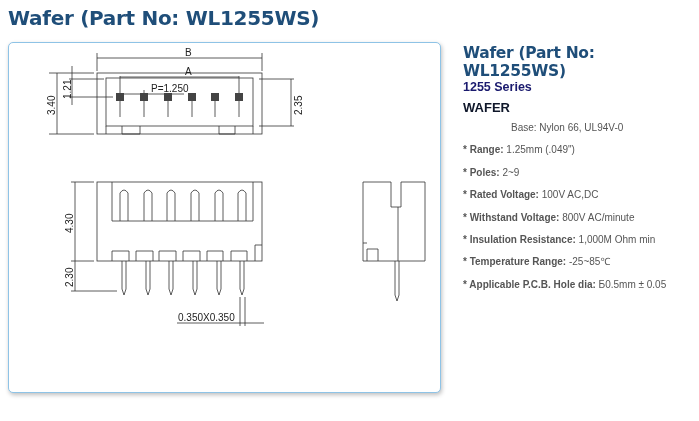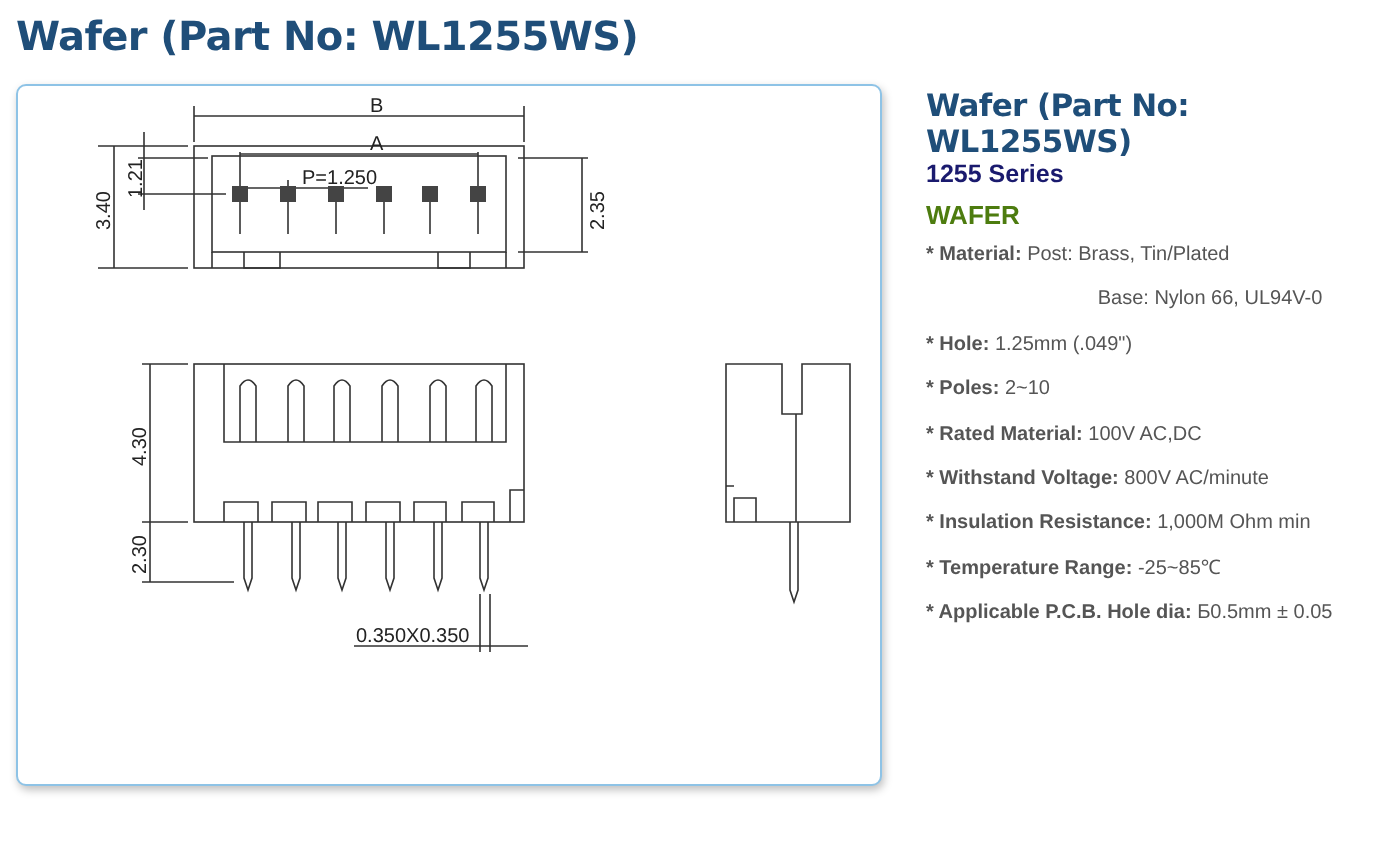--- a/index.html
+++ b/index.html
@@ -3,24 +3,24 @@
 <meta charset="utf-8">
 <style>
   html, body { margin:0; padding:0; background:#ffffff; }
   body { width:699px; height:421px; position:relative; overflow:hidden; font-family:"Liberation Sans", sans-serif; }
   .page-title { position:absolute; left:8px; top:6px; font-family:"DejaVu Sans", sans-serif; font-weight:bold; font-size:20px; color:#1f4e79; letter-spacing:-0.3px; }
   .figure { position:absolute; left:8px; top:42px; width:431px; height:349px; border:1px solid #8ec3e6; border-radius:5px; background:#fff; box-shadow:1px 2px 4px rgba(0,0,0,0.25); }
   .figure svg { position:absolute; left:0; top:0; }
   .side { position:absolute; left:463px; top:44px; width:236px; }
   .side-title { font-family:"DejaVu Sans", sans-serif; font-weight:bold; font-size:15.5px; color:#1f4e79; letter-spacing:-0.3px; margin:0; height:22px; }
   .series { font-weight:bold; font-size:12.5px; color:#1a1a6e; margin-top:14px; height:20px; }
-  .section { font-weight:bold; font-size:13px; color:#4d7c0f; height:21px; }
+  .section { font-weight:bold; font-size:13px; color:#0f172a; height:21px; }
   .row { font-size:10px; color:#555; height:22.4px; line-height:14px; white-space:nowrap; }
   .row b { color:#555; font-weight:bold; }
-  .indent { padding-left:48px;text-align:center; }
+  .indent { padding-left:48px; }
 </style>
 </head>
 <body>
 
 <div class="page-title">Wafer (Part No: WL1255WS)</div>
 
 <div class="figure">
   <svg width="431" height="349" viewBox="0 0 431 349">
     <g stroke="#333" stroke-width="0.8" fill="none">
 
@@ -86,24 +86,23 @@
       <text x="169" y="278">0.350X0.350</text>
     </g>
   </svg>
 </div>
 
 <div class="side">
   <div class="side-title">Wafer (Part No: WL1255WS)</div>
   <div class="series">1255 Series</div>
   <div class="section">WAFER</div>
 
-  <div class="row"><b>* Material:</b><span> Post: Brass, Tin/Plated</span></div>
   <div class="row indent"><span>Base: Nylon 66, UL94V-0</span></div>
-  <div class="row"><b>* Hole:</b><span> 1.25mm (.049")</span></div>
-  <div class="row"><b>* Poles:</b><span> 2~10</span></div>
+  <div class="row"><b>* Range:</b><span> 1.25mm (.049")</span></div>
+  <div class="row"><b>* Poles:</b><span> 2~9</span></div>
 
 
-  <div class="row"><b>* Rated Material:</b><span> 100V AC,DC</span></div>
+  <div class="row"><b>* Rated Voltage:</b><span> 100V AC,DC</span></div>
   <div class="row"><b>* Withstand Voltage:</b><span> 800V AC/minute</span></div>
   <div class="row"><b>* Insulation Resistance:</b><span> 1,000M Ohm min</span></div>
   <div class="row"><b>* Temperature Range:</b><span> -25~85℃</span></div>
   <div class="row"><b>* Applicable P.C.B. Hole dia:</b><span> Ƃ0.5mm ± 0.05</span></div>
 </div>
 
 </body></html>

